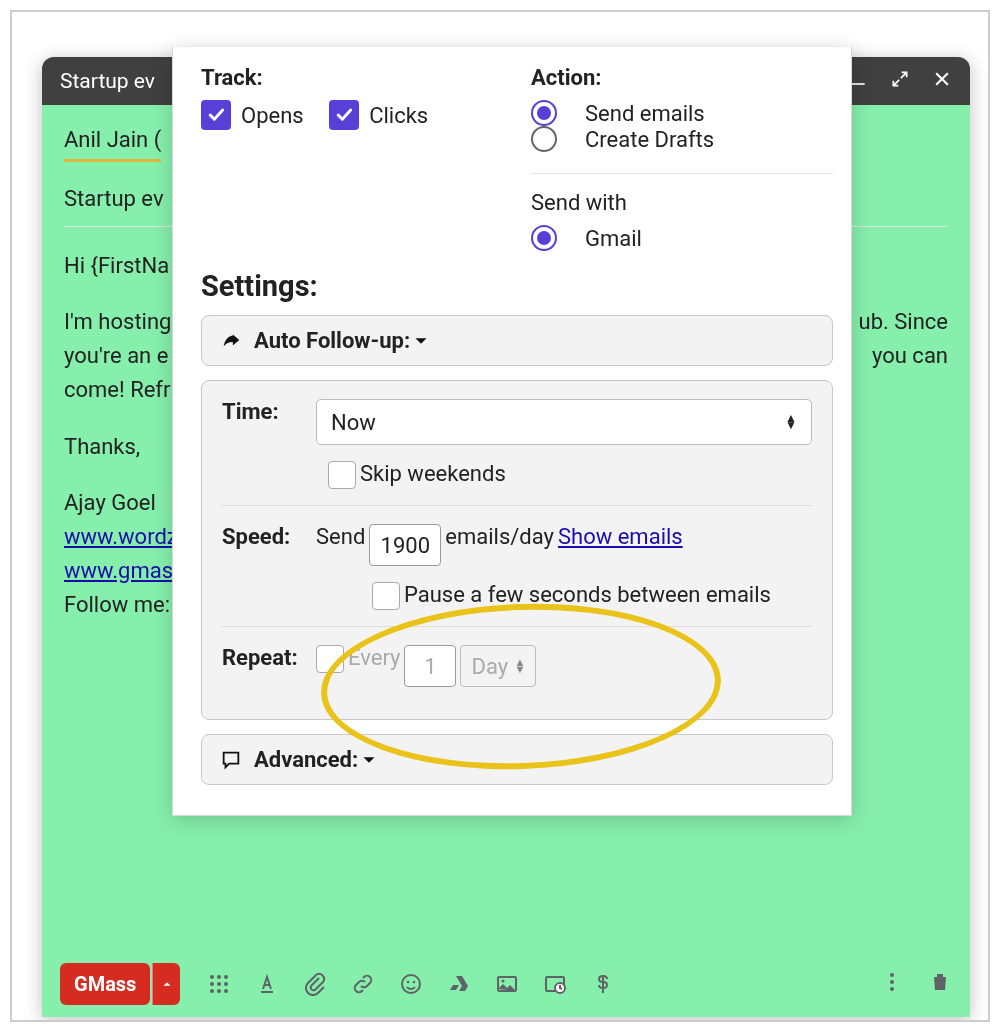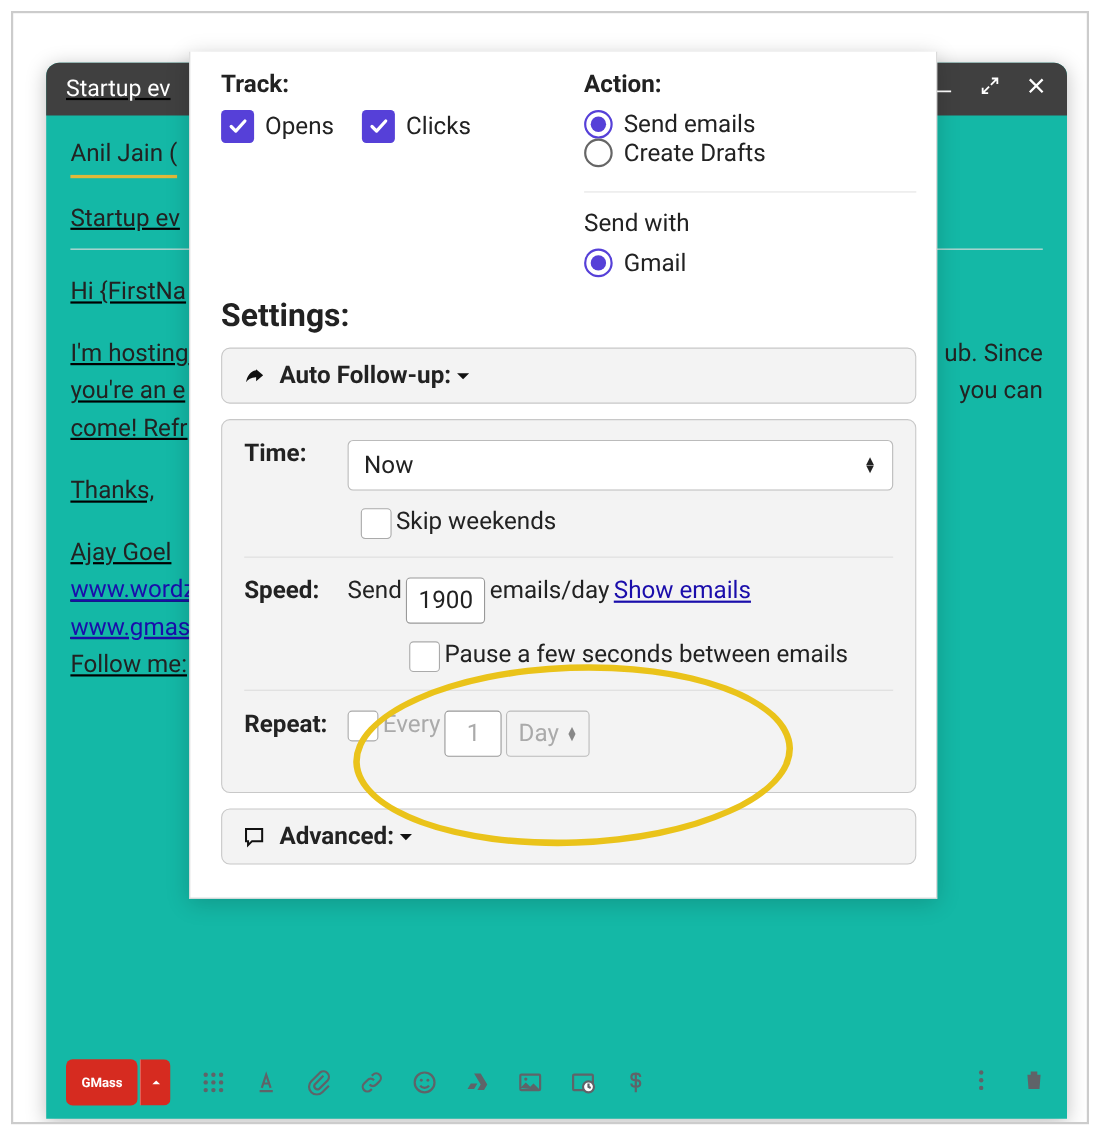--- a/index.html
+++ b/index.html
@@ -19,23 +19,22 @@
     overflow: hidden;
   }
   .compose {
     position: absolute;
     left: 30px;
     top: 45px;
     width: 928px;
     height: 960px;
     border-radius: 12px 12px 0 0;
     box-shadow: 0 3px 18px rgba(0,0,0,0.25);
-    background: #14b8a6;
+    background: #86efac;
     overflow: visible;
-    text-decoration: underline;
   }
   .titlebar {
     height: 48px;
     background: #404040;
     color: #fff;
     display: flex;
     align-items: center;
     justify-content: space-between;
     padding: 0 18px;
     border-radius: 12px 12px 0 0;
@@ -81,21 +80,21 @@
   }
   .row2 { display: flex; gap: 28px; margin-top: 8px; }
   .col { flex: 1; }
   .label { font-weight: 700; margin-bottom: 10px; font-size: 22px; display:block;}
   .chk { display: inline-flex; align-items: center; gap: 10px; margin-right: 20px; font-size: 22px;}
   .chk .box {
     width: 30px; height: 30px; border-radius: 4px;
     background: #5640d8; display: inline-flex; align-items: center; justify-content: center;
   }
   .chk .box svg { width: 20px; height: 20px; stroke: #fff; fill: none; stroke-width: 3.5; stroke-linecap: round; stroke-linejoin: round;}
-  .radio { display: inline-flex; align-items: center; gap: 10px; margin-right: 20px; font-size: 22px; text-align: right;}
+  .radio { display: inline-flex; align-items: center; gap: 28px; margin-right: 20px; font-size: 22px; text-align: right;}
   .radio .r {
     width: 26px; height: 26px; border: 2.5px solid #666; border-radius: 50%;
     display: inline-flex; align-items: center; justify-content: center;
   }
   .radio.sel .r { border-color: #5640d8; }
   .radio.sel .r::after { content:""; width: 14px; height: 14px; background:#5640d8; border-radius:50%;}
   .hr { border: none; border-top: 1px solid #e3e3e3; margin: 16px 0; }
 
   .settings-hdr { font-weight: 700; font-size: 29px; margin: 18px 0 12px 0;}
 
@@ -151,21 +150,21 @@
     transform: rotate(-2deg);
   }
 
   
   .tools {
     position:absolute; left:0; bottom:0; width:100%;
     height: 66px; display:flex; align-items:center; padding: 0 18px;
     gap: 8px;
   }
   .gmass-btn {
-    background:#d62b20; color:#fff; font-weight:700; font-size:12px;
+    background:#d62b20; color:#fff; font-weight:700; font-size:20px;
     border-radius:6px; height:42px; display:flex; align-items:center;
     padding: 0 14px; gap:6px;
   }
   .gmass-caret {
     width:28px; height:42px; background:#d62b20; border-radius:0 6px 6px 0;
     margin-left:-6px; display:flex; align-items:center; justify-content:center;
     border-left: 1px solid rgba(255,255,255,0.4);
   }
   .gmass-caret svg { width:14px; height:14px; fill:#fff;}
   .t-icons { display:flex; align-items:center; gap:22px; margin-left:18px; flex:1;}

